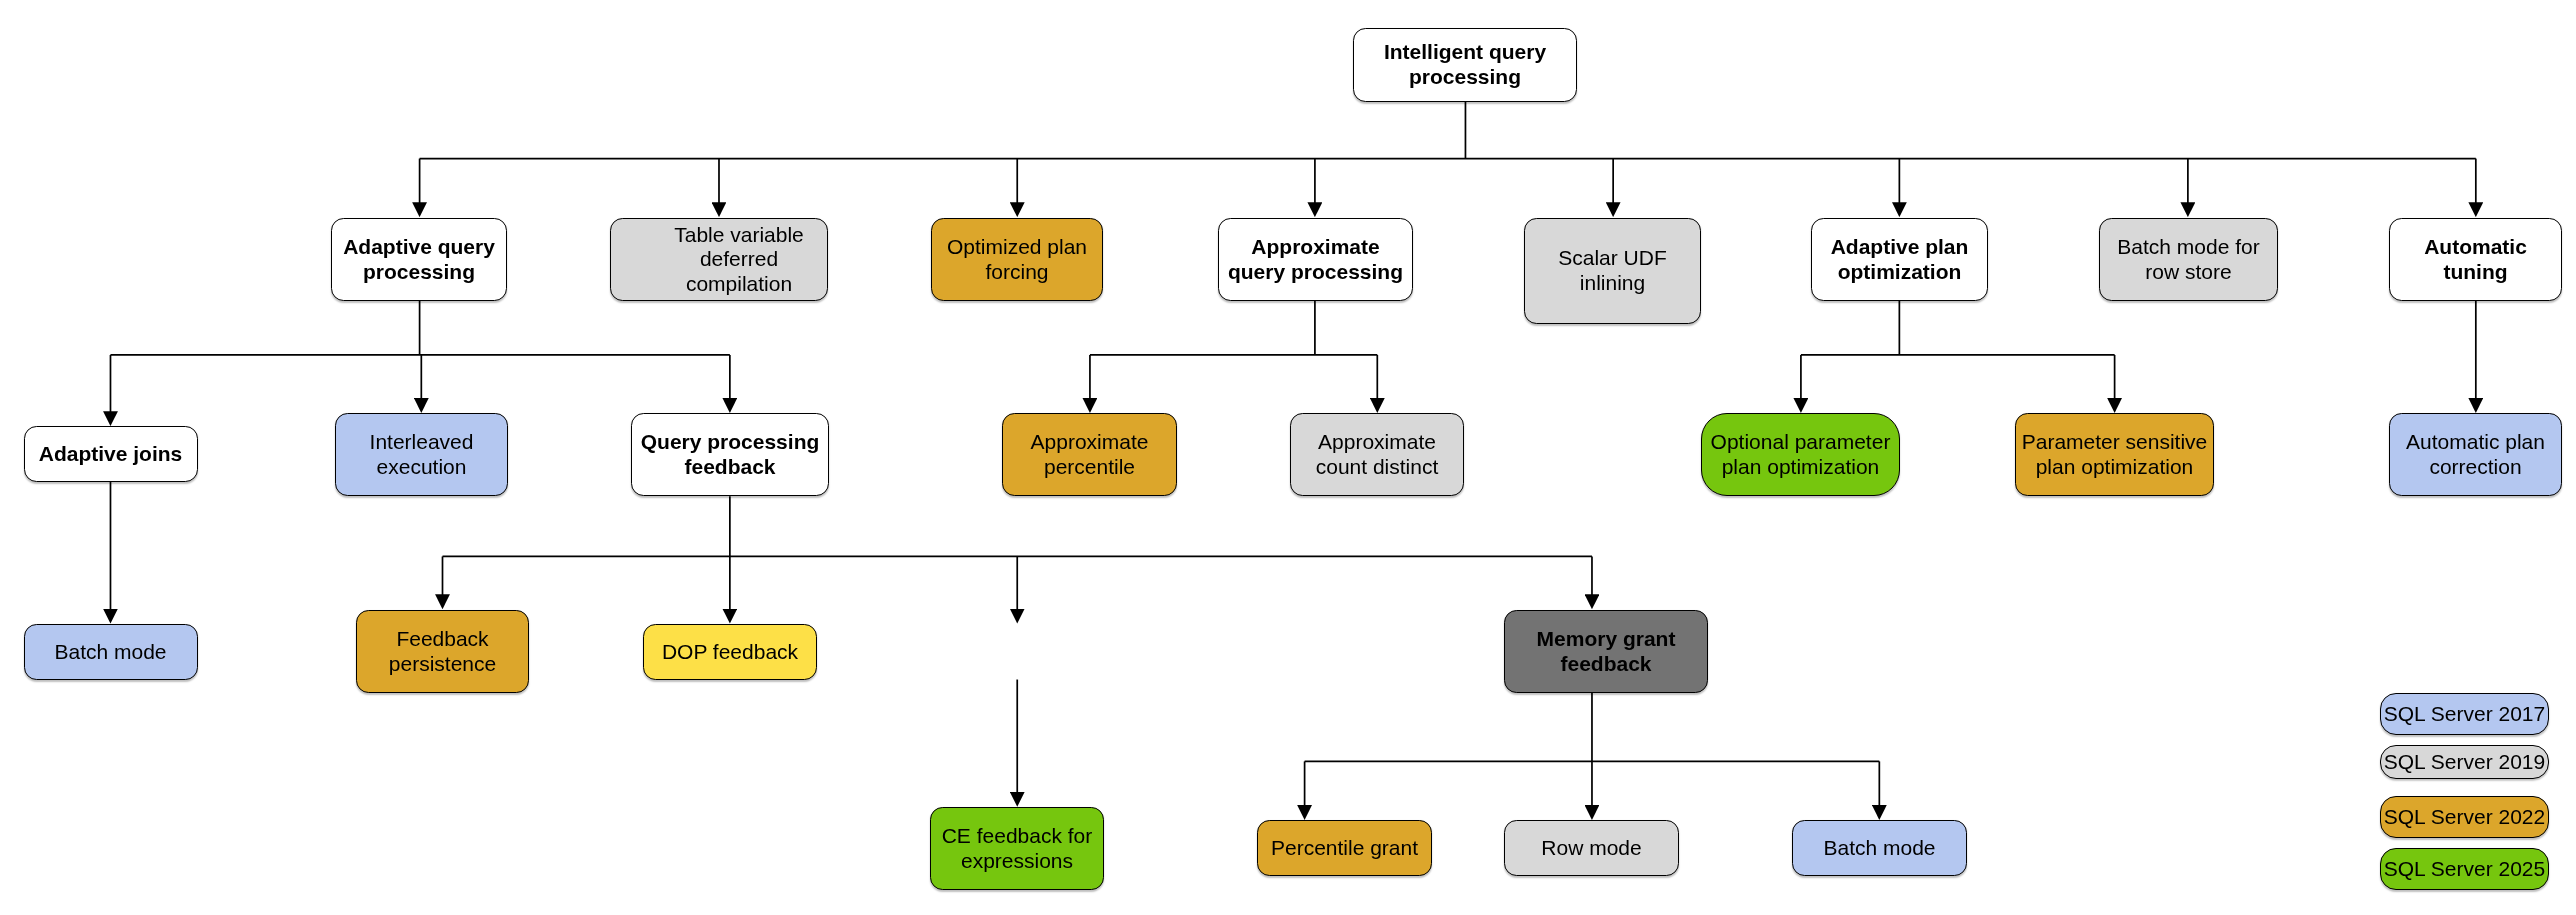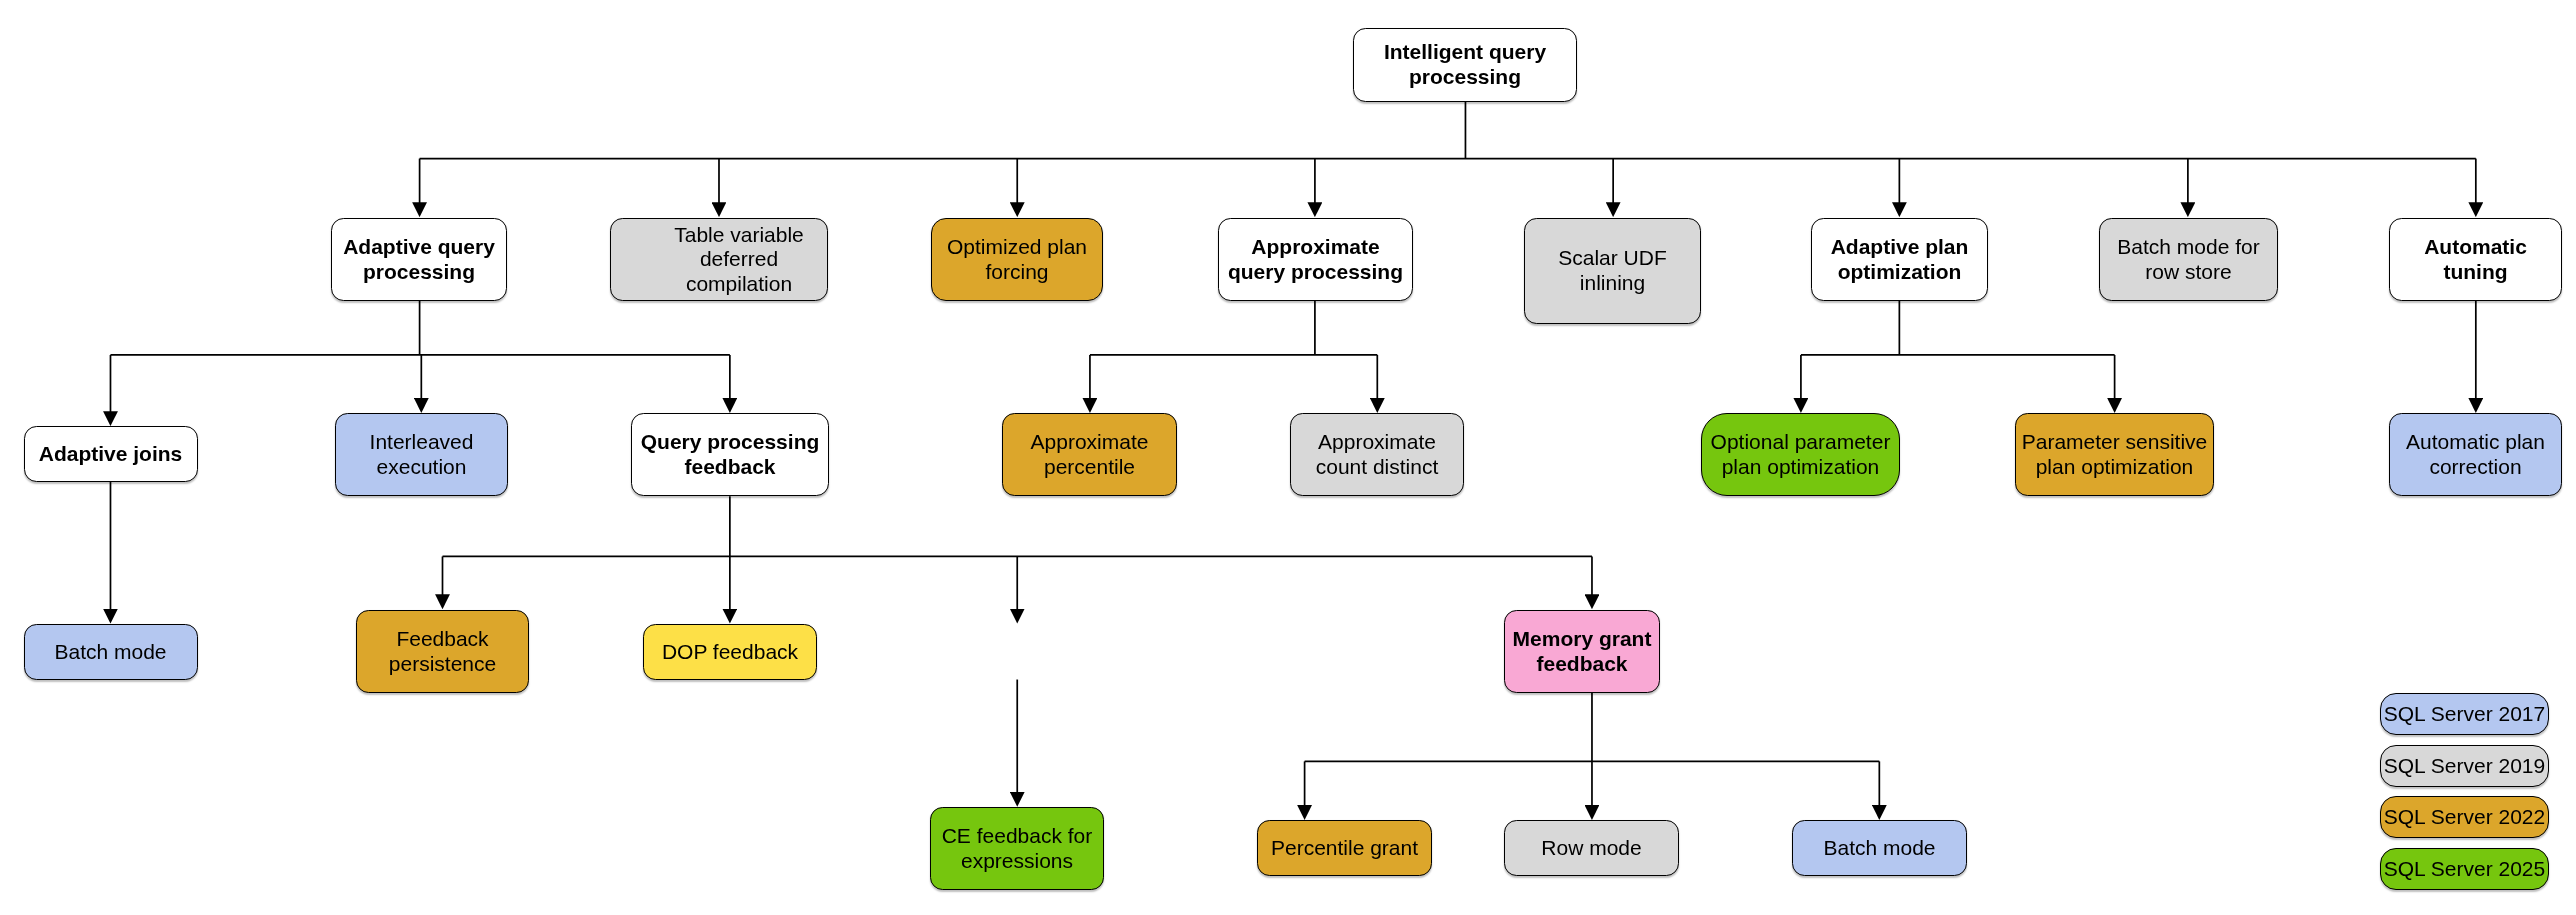--- a/index.html
+++ b/index.html
@@ -76,21 +76,21 @@
     <path d="M3283,1330 V1427" marker-end="url(#arw)"></path>
   </svg>
 
   <div class="node cat" style="left: 1353px; top: 27.5px; width: 224px; height: 74px; background: rgb(255, 255, 255);">Intelligent query
 processing</div>
 
   <div class="node cat" style="left: 331px; top: 218px; width: 176px; height: 83px; background: rgb(255, 255, 255);">Adaptive query
 processing</div>
   <div class="node" style="left: 610px; top: 218px; width: 218px; height: 83px; background: rgb(216, 216, 216); padding-left: 40px;">Table variable
 deferred compilation</div>
-  <div class="node" style="left: 931px; top: 218px; width: 172px; height: 83px; background: rgb(220, 166, 43); border-radius: 15px;">Optimized plan
+  <div class="node" style="left: 931px; top: 218px; width: 172px; height: 83px; background: rgb(220, 166, 43);">Optimized plan
 forcing</div>
   <div class="node cat" style="left: 1218px; top: 218px; width: 195px; height: 83px; background: rgb(255, 255, 255);">Approximate
 query processing</div>
   <div class="node" style="left: 1524px; top: 218px; width: 177px; height: 106px; background: rgb(216, 216, 216);">Scalar UDF
 inlining</div>
   <div class="node" style="left: 2099px; top: 218px; width: 179px; height: 83px; background: rgb(216, 216, 216);">Batch mode for
 row store</div>
   <div class="node cat" style="left: 1811px; top: 218px; width: 177px; height: 83px; background: rgb(255, 255, 255);">Adaptive plan
 optimization</div>
   <div class="node cat" style="left: 2389px; top: 218px; width: 173px; height: 83px; background: rgb(255, 255, 255);">Automatic
@@ -109,28 +109,28 @@
 plan optimization</div>
   <div class="node" style="left: 2015px; top: 413px; width: 199px; height: 83px; background: rgb(220, 166, 43);">Parameter sensitive
 plan optimization</div>
   <div class="node" style="left: 2389px; top: 413px; width: 173px; height: 83px; background: rgb(180, 199, 240);">Automatic plan
 correction</div>
 
   <div class="node" style="left: 23.5px; top: 624px; width: 174px; height: 56px; background: rgb(180, 199, 240);">Batch mode</div>
   <div class="node" style="left: 356px; top: 610px; width: 173px; height: 83px; background: rgb(220, 166, 43);">Feedback
 persistence</div>
   <div class="node" style="left: 643px; top: 624px; width: 174px; height: 56px; background: #fde047;">DOP feedback</div>
-  <div class="node cat" style="left: 1504px; top: 610px; width: 156px; height: 83px; background: #f9a8d4;">Memory grant
+  <div class="node cat" style="left: 1504px; top: 610px; width: 204px; height: 83px; background: #737373;">Memory grant
 feedback</div>
 
   <div class="node" style="left: 930px; top: 807px; width: 174px; height: 83px; background: rgb(118, 198, 14);">CE feedback for
 expressions</div>
   <div class="node" style="left: 1217px; top: 820px; width: 175px; height: 56px; background: rgb(220, 166, 43); margin-left: 40px;">Percentile grant</div>
   <div class="node" style="left: 1504px; top: 820px; width: 175px; height: 56px; background: rgb(216, 216, 216);">Row mode</div>
   <div class="node" style="left: 1792px; top: 820px; width: 175px; height: 56px; background: rgb(180, 199, 240);">Batch mode</div>
 
   <div class="node legend-item" style="left: 2380px; top: 693px; width: 169px; height: 42px; background: rgb(180, 199, 240);">SQL Server 2017</div>
-  <div class="node legend-item" style="left: 2380px; top: 745px; width: 169px; height: 42px; background: rgb(216, 216, 216);">SQL Server 2019</div>
+  <div class="node legend-item" style="left: 2380px; top: 745px; width: 169px; height: 34px; background: rgb(216, 216, 216);">SQL Server 2019</div>
   <div class="node legend-item" style="left: 2380px; top: 796px; width: 169px; height: 42px; background: rgb(220, 166, 43);">SQL Server 2022</div>
   <div class="node legend-item" style="left: 2380px; top: 848px; width: 169px; height: 42px; background: rgb(118, 198, 14);">SQL Server 2025</div>
 
 </div>
 
 
 </body></html>

